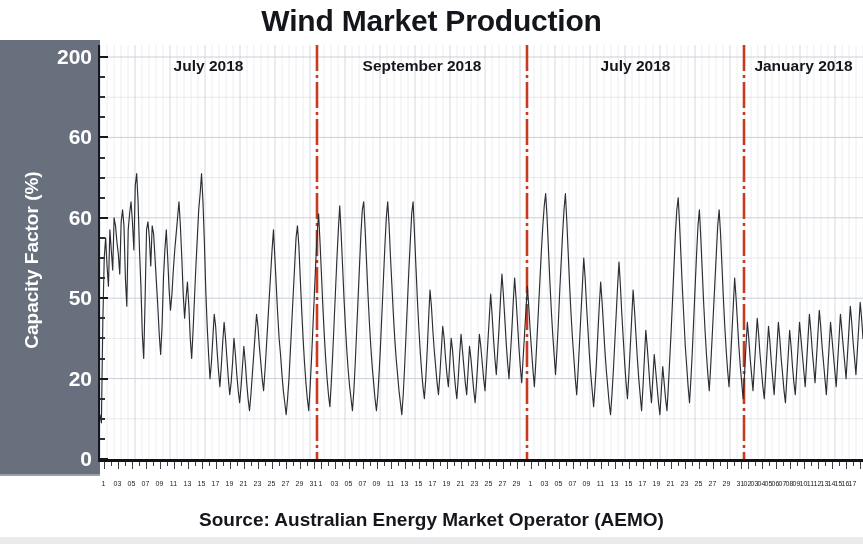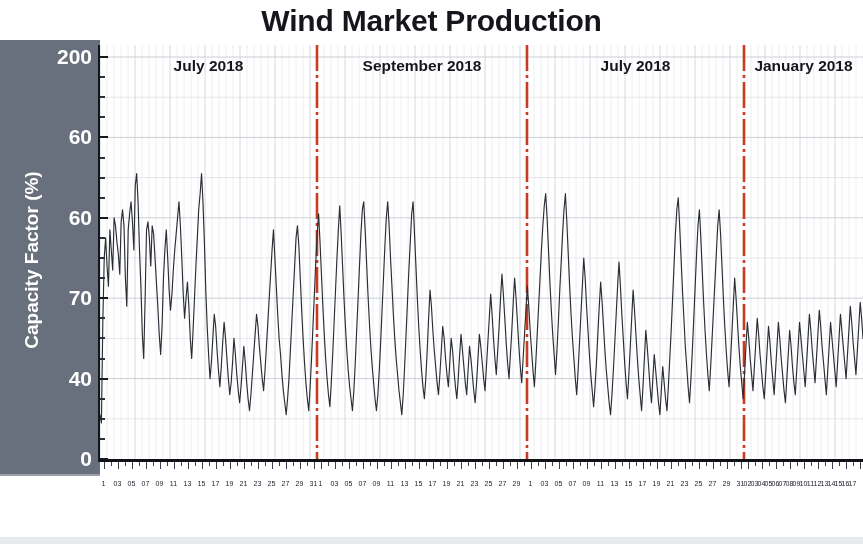--- a/index.html
+++ b/index.html
@@ -108,22 +108,22 @@
 </head>
 <body>
 
 <div id="stage">
 
   <div id="chart-title">Wind Market Production</div>
 
   <div id="y-panel">
     <div id="y-axis-title">Capacity Factor (%)</div>
   <div class="ytick-label" style="top: 419px;">0</div>
-      <div class="ytick-label" style="top: 338.6px;">40</div>
-      <div class="ytick-label" style="top: 258.2px;">70</div>
+      <div class="ytick-label" style="top: 338.6px;">20</div>
+      <div class="ytick-label" style="top: 258.2px;">50</div>
       <div class="ytick-label" style="top: 177.8px;">60</div>
       <div class="ytick-label" style="top: 97.4px;">60</div>
       <div class="ytick-label" style="top: 17px;">200</div>
     </div>
 
   <div id="yaxis-line"></div>
   <div id="panel-shadow"></div>
   <div id="lower-left-block"></div>
 
   <div id="plot">
@@ -461,20 +461,21 @@
       <div class="xlabel" style="left: 703.5px;">10</div>
       <div class="xlabel" style="left: 710.5px;">11</div>
       <div class="xlabel" style="left: 717.5px;">12</div>
       <div class="xlabel" style="left: 724.5px;">13</div>
       <div class="xlabel" style="left: 731.5px;">14</div>
       <div class="xlabel" style="left: 738.5px;">15</div>
       <div class="xlabel" style="left: 745.5px;">16</div>
       <div class="xlabel" style="left: 752.5px;">17</div>
     </div>
 
+  <div id="source-caption">Source: Australian Energy Market Operator (AEMO)</div>
   <div id="bottom-strip"></div>
 
 <div class="ytick-major" style="top: 458px;"></div>
     <div class="ytick-minor" style="top: 437.9px;"></div>
     <div class="ytick-minor" style="top: 417.8px;"></div>
     <div class="ytick-minor" style="top: 397.7px;"></div>
     <div class="ytick-major" style="top: 377.6px;"></div>
     <div class="ytick-minor" style="top: 357.5px;"></div>
     <div class="ytick-minor" style="top: 337.4px;"></div>
     <div class="ytick-minor" style="top: 317.3px;"></div>

